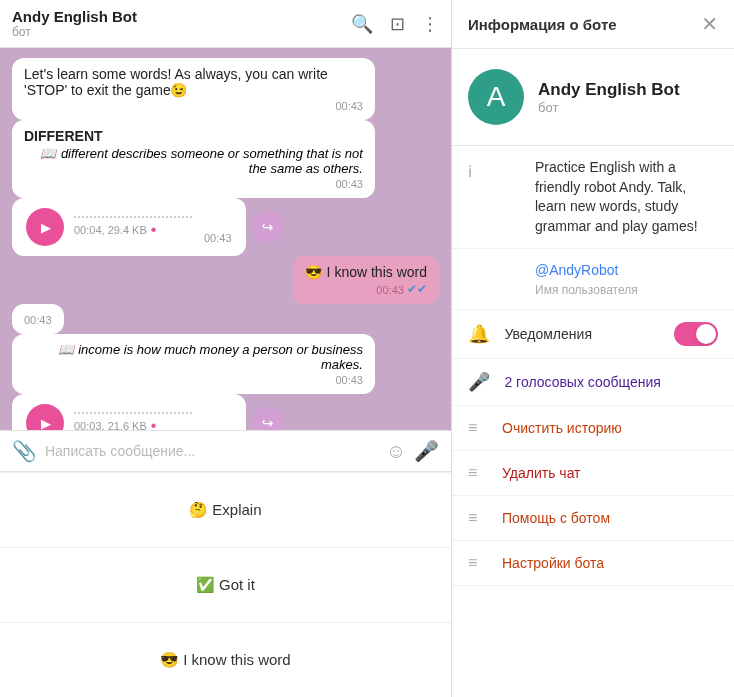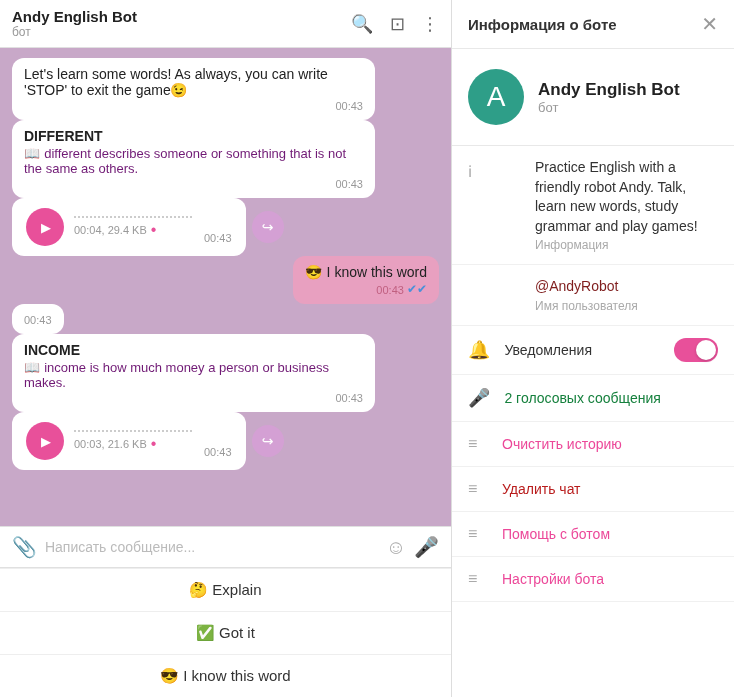--- a/index.html
+++ b/index.html
@@ -21,21 +21,21 @@
 
     
     .msg-bot { background: #fff; border-radius: 12px; padding: 8px 12px; max-width: 85%; align-self: flex-start; position: relative; font-size: 14px; color: #222; }
     .msg-bot .time { font-size: 11px; color: #999; text-align: right; margin-top: 2px; }
     .msg-user { background: #e8a0c0; border-radius: 12px; padding: 8px 12px; max-width: 75%; align-self: flex-end; position: relative; font-size: 14px; color: #222; }
     .msg-user .time { font-size: 11px; color: #c06080; text-align: right; margin-top: 2px; display: inline; }
     .msg-user .time-area { display: flex; align-items: center; justify-content: flex-end; gap: 3px; margin-top: 2px; }
     .check-mark { color: #4a90d9; font-size: 12px; }
 
     .word-title { font-weight: 700; font-size: 14px; margin-bottom: 2px; }
-    .word-def { font-size: 13px; color: #701a75; }
+    .word-def { font-style: italic; font-size: 13px; color: #000000; text-align: right; }
     .book-icon { margin-right: 4px; }
 
     
     .audio-msg { background: #fff; border-radius: 12px; padding: 10px 14px; display: flex; align-items: center; gap: 10px; max-width: 85%; align-self: flex-start; position: relative; }
     .play-btn { width: 38px; height: 38px; background: #e8509a; border-radius: 50%; display: flex; align-items: center; justify-content: center; flex-shrink: 0; cursor: pointer; }
     .play-btn::after { content: '▶'; color: #fff; font-size: 13px; margin-left: 2px; }
     .audio-info { display: flex; flex-direction: column; flex: 1; }
     .audio-wave { height: 2px; background: repeating-linear-gradient(90deg, #ccc 0px, #ccc 2px, transparent 2px, transparent 4px); width: 120px; margin-bottom: 4px; }
     .audio-meta { font-size: 11px; color: #999; display: flex; align-items: center; gap: 4px; }
     .audio-dot { color: #e8509a; font-size: 16px; line-height: 1; }
@@ -47,21 +47,21 @@
     
     .input-area { background: #fff; padding: 8px 12px; display: flex; align-items: center; gap: 8px; border-top: 1px solid #e0e0e0; }
     .attach-icon { color: #aaa; font-size: 20px; cursor: pointer; }
     .message-input { flex: 1; border: none; outline: none; font-size: 14px; color: #333; background: transparent; }
     .message-input::placeholder { color: #bbb; }
     .emoji-btn { color: #aaa; font-size: 20px; cursor: pointer; }
     .mic-btn { color: #aaa; font-size: 20px; cursor: pointer; }
 
     
     .quick-replies { background: #f8f8f8; border-top: 1px solid #e0e0e0; }
-    .quick-btn { width: 100%; padding: 12px; background: #fff; border: none; border-top: 1px solid #eeeeee; font-size: 15px; color: #333; cursor: pointer; text-align: center; }
+    .quick-btn { width: 100%; padding: 28px; background: #fff; border: none; border-top: 1px solid #eeeeee; font-size: 15px; color: #333; cursor: pointer; text-align: center; }
 
     
     .right-panel { width: 282px; display: flex; flex-direction: column; background: #fff; }
 
     .right-header { display: flex; align-items: center; justify-content: space-between; padding: 12px 16px; border-bottom: 1px solid #e8e8e8; }
     .right-header-title { font-size: 15px; font-weight: 600; color: #333; }
     .close-btn { color: #999; font-size: 20px; cursor: pointer; }
 
     
     .bot-info-section { padding: 20px 16px; display: flex; align-items: center; gap: 14px; border-bottom: 1px solid #e8e8e8; }
@@ -69,38 +69,38 @@
     .bot-name-block { display: flex; flex-direction: column; }
     .bot-name { font-size: 17px; font-weight: 600; color: #222; }
     .bot-type { font-size: 13px; color: #999; }
 
     
     .info-row { padding: 12px 16px; display: flex; align-items: flex-start; gap: 14px; border-bottom: 1px solid #f0f0f0; }
     .info-icon { width: 20px; color: #aaa; font-size: 16px; flex-shrink: 0; margin-top: 2px; }
     .info-content { display: flex; flex-direction: column; margin-left: 33px; }
     .info-main { font-size: 14px; color: #333; line-height: 1.4; }
     .info-label { font-size: 12px; color: #aaa; margin-top: 2px; }
-    .info-link { color: #7f1d1d; font-size: 14px; }
+    .info-link { color: #3b82f6; font-size: 14px; }
 
     
     .toggle-row { padding: 12px 16px; display: flex; align-items: center; justify-content: space-between; border-bottom: 1px solid #f0f0f0; }
     .toggle-label { font-size: 14px; color: #333; display: flex; align-items: center; gap: 14px; }
     .toggle-icon { color: #aaa; font-size: 18px; }
     .toggle-switch { width: 44px; height: 24px; background: #e8509a; border-radius: 12px; position: relative; cursor: pointer; }
     .toggle-knob { width: 20px; height: 20px; background: #fff; border-radius: 50%; position: absolute; right: 2px; top: 2px; box-shadow: 0 1px 3px rgba(0,0,0,0.2); }
 
     
     .voice-row { padding: 12px 16px; display: flex; align-items: center; gap: 14px; border-bottom: 1px solid #f0f0f0; }
     .voice-icon { color: #aaa; font-size: 18px; }
-    .voice-text { font-size: 14px; color: #15803d; }
+    .voice-text { font-size: 14px; color: #4c1d95; }
 
     
     .action-row { padding: 13px 16px; display: flex; align-items: center; gap: 14px; border-bottom: 1px solid #f0f0f0; cursor: pointer; }
     .action-icon { color: #aaa; font-size: 16px; width: 20px; }
-    .action-text { font-size: 14px; color: #ec4899; }
+    .action-text { font-size: 14px; color: #c2410c; }
     .action-text.red { color: #b91c1c; }
   </style>
 </head>
 <body>
 
 <div class="left-panel">
 
   <div class="chat-header">
     <div class="chat-header-left">
       <span class="chat-title">Andy English Bot</span>
@@ -147,21 +147,20 @@
         <span class="time">00:43</span>
         <span class="check-mark">✔✔</span>
       </div>
     </div>
 
     <div class="msg-bot">
       <div class="time">00:43</div>
     </div>
 
     <div class="msg-bot">
-      <div class="word-title">INCOME</div>
       <div class="word-def"><span class="book-icon">📖</span>income is how much money a person or business makes.</div>
       <div class="time">00:43</div>
     </div>
 
     <div class="audio-wrapper">
       <div class="audio-msg">
         <div class="play-btn"></div>
         <div class="audio-info">
           <div class="audio-wave"></div>
           <div class="audio-meta">
@@ -205,21 +204,20 @@
     <div class="bot-name-block">
       <span class="bot-name">Andy English Bot</span>
       <span class="bot-type">бот</span>
     </div>
   </div>
 
   <div class="info-row">
     <span class="info-icon">ℹ</span>
     <div class="info-content">
       <span class="info-main">Practice English with a friendly robot Andy. Talk, learn new words, study grammar and play games!</span>
-      <span class="info-label">Информация</span>
     </div>
   </div>
 
   <div class="info-row">
     <span class="info-icon"></span>
     <div class="info-content">
       <span class="info-main info-link">@AndyRobot</span>
       <span class="info-label">Имя пользователя</span>
     </div>
   </div>

